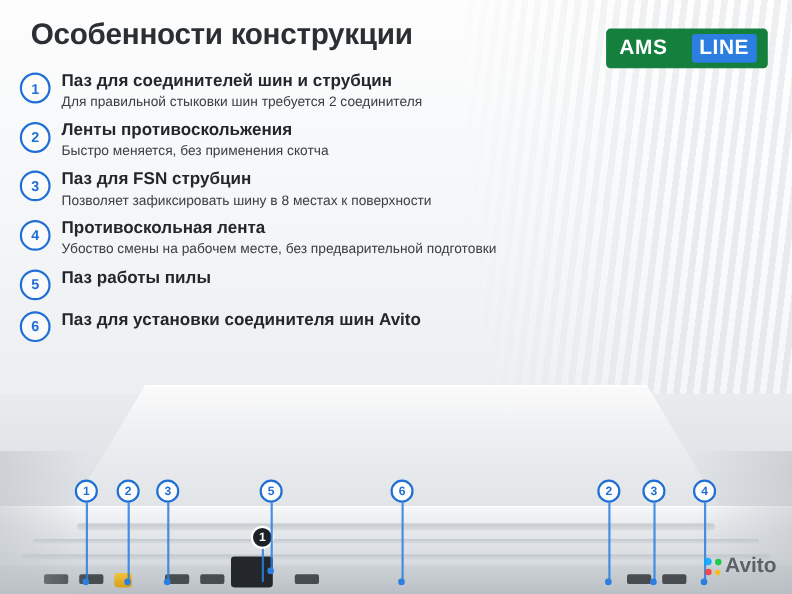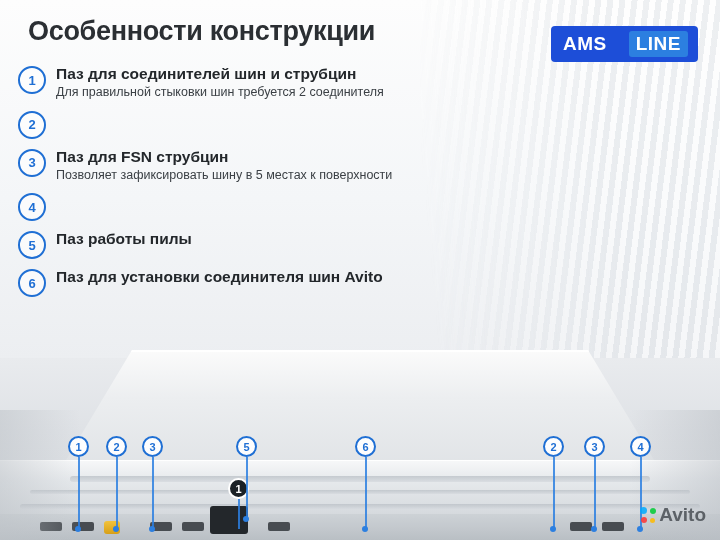--- a/index.html
+++ b/index.html
@@ -128,21 +128,21 @@
     right: 22px; top: 26px;
     display: flex;
     align-items: center;
     font-size: 19px;
     font-weight: bold;
     letter-spacing: 0.5px;
   }
   .logo-box {
     display: flex;
     align-items: center;
-    background: #1d4ed8;
+    background: #15803d;
     border-radius: 4px;
     padding: 5px 10px 5px 12px;
   }
   .logo-ams { color: #ffffff; }
   .logo-line {
     color: #ffffff;
     background: #2c7fe0;
     padding: 2px 7px;
     margin-left: 22px;
     border-radius: 3px;
@@ -297,32 +297,40 @@
     <div class="feature">
       <div class="badge">1</div>
       <div class="feature-text">
         <div class="feature-title">Паз для соединителей шин и струбцин</div>
         <div class="feature-desc">Для правильной стыковки шин требуется 2 соединителя</div>
       </div>
     </div>
 
     <div class="feature">
       <div class="badge">2</div>
+      <div class="feature-text">
+        <div class="feature-title">Ленты противоскольжения</div>
+        <div class="feature-desc">Быстро меняется, без применения скотча</div>
+      </div>
     </div>
 
     <div class="feature">
       <div class="badge">3</div>
       <div class="feature-text">
         <div class="feature-title">Паз для FSN струбцин</div>
-        <div class="feature-desc">Позволяет зафиксировать шину в 5 местах к поверхности</div>
+        <div class="feature-desc">Позволяет зафиксировать шину в 8 местах к поверхности</div>
       </div>
     </div>
 
     <div class="feature">
       <div class="badge">4</div>
+      <div class="feature-text">
+        <div class="feature-title">Противоскольная лента</div>
+        <div class="feature-desc">Убоство смены на рабочем месте, без предварительной подготовки</div>
+      </div>
     </div>
 
     <div class="feature">
       <div class="badge">5</div>
       <div class="feature-text">
         <div class="feature-title">Паз работы пилы</div>
       </div>
     </div>
 
     <div class="feature">

